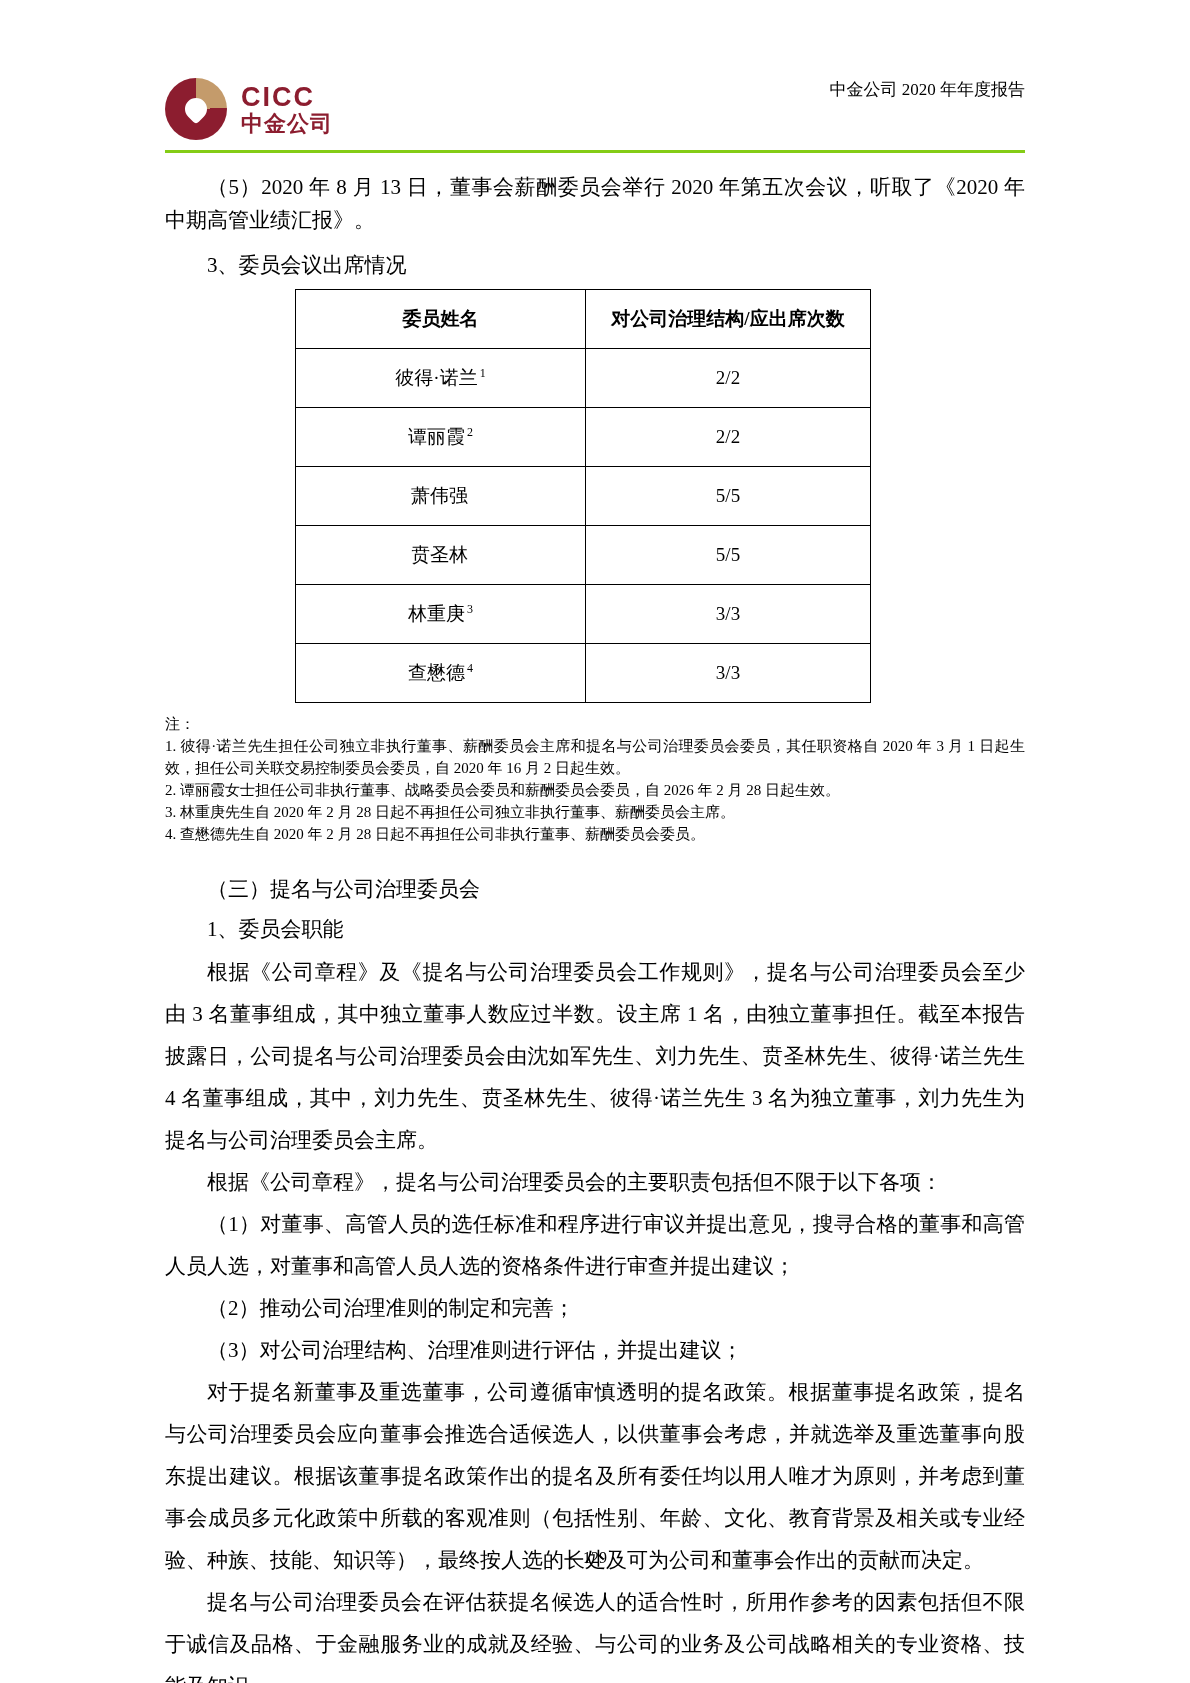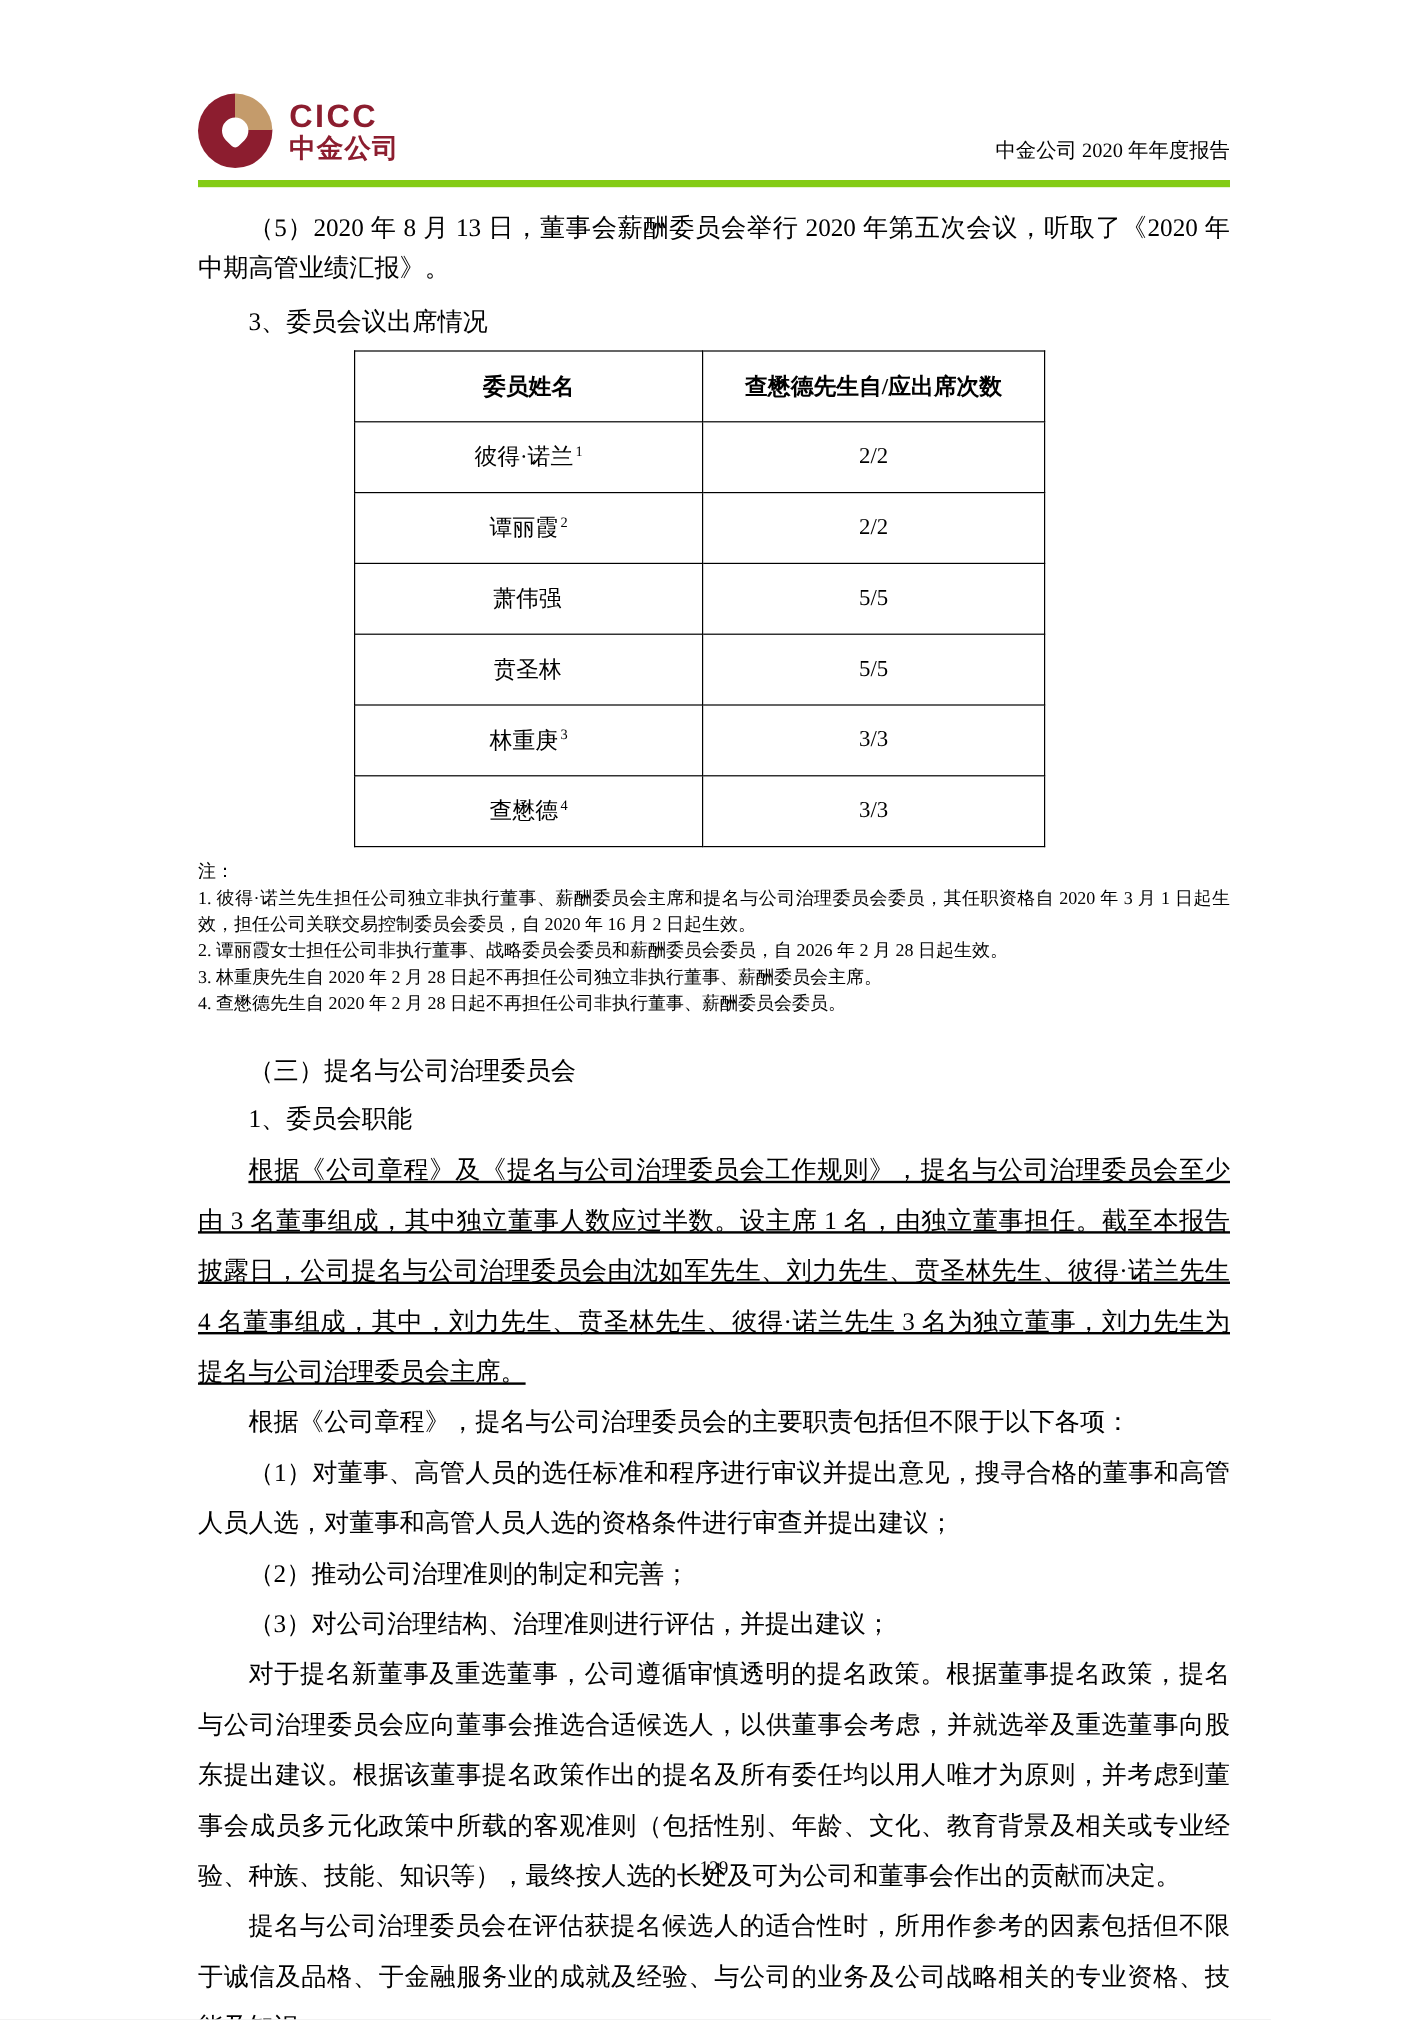--- a/index.html
+++ b/index.html
@@ -6,22 +6,22 @@
   html,body { margin:0; padding:0; background:#e8e8e8; }
   body { font-family:"Liberation Serif","DejaVu Serif",serif; color:#000; }
   .page {
     position:relative; width:1190px; height:1683px; margin:0 auto;
     background:#ffffff; overflow:hidden;
   }
   .content { padding:78px 165px 0 165px; }
 
   
   .header {
-    display:flex; justify-content:space-between; align-items:flex-end;
-    border-bottom:6px solid #84cc16; padding-bottom:10px;
+    display:flex; justify-content:space-between; align-items:flex-start;
+    border-bottom:3px solid #84cc16; padding-bottom:10px;
   }
   .logo-block { display:flex; align-items:center; gap:14px; }
   .logo-circle {
     width:62px; height:62px; border-radius:50%; position:relative;
     background:conic-gradient(#c49b6b 0deg 88deg, #8c1d2f 88deg 360deg);
   }
   .logo-circle::after {
     content:""; position:absolute; width:22px; height:22px; left:20px; top:20px;
     background:#ffffff; border-radius:50% 50% 50% 4px; transform:rotate(-45deg);
   }
@@ -46,21 +46,21 @@
   .attendance-table sup { font-size:12px; margin-left:2px; }
 
   
   .notes { margin-top:10px; font-size:15px; line-height:22px; }
   .notes p { margin:0; text-align:justify; }
 
   
   .section-h { font-size:21px; margin:30px 0 0 42px; }
   .sub-h     { font-size:21px; margin:12px 0 0 42px; }
   .body-p    { font-size:21px; line-height:42px; text-align:justify; text-indent:2em; margin:0; }
-  .body-p.first { margin-top:8px;text-decoration:underline; }
+  .body-p.first { margin-top:8px; }
 
   
   .page-num {
     position:absolute; left:0; bottom:116px; width:100%;
     text-align:center; font-size:16px;
   }
 </style>
 </head>
 <body>
 
@@ -79,21 +79,21 @@
     </div>
 
     <p class="p-top">（5）2020 年 8 月 13 日，董事会薪酬委员会举行 2020 年第五次会议，听取了《2020 年中期高管业绩汇报》。</p>
 
     <div class="h-num">3、委员会议出席情况</div>
 
     <table class="attendance-table">
       <thead>
         <tr>
           <th class="col-name">委员姓名</th>
-          <th class="col-value">查懋德先生自/应出席次数</th>
+          <th class="col-value">对公司治理结构/应出席次数</th>
         </tr>
       </thead>
       <tbody>
         <tr>
           <td><span>彼得·诺兰</span><sup>1</sup></td>
           <td>2/2</td>
         </tr>
         <tr>
           <td><span>谭丽霞</span><sup>2</sup></td>
           <td>2/2</td>

